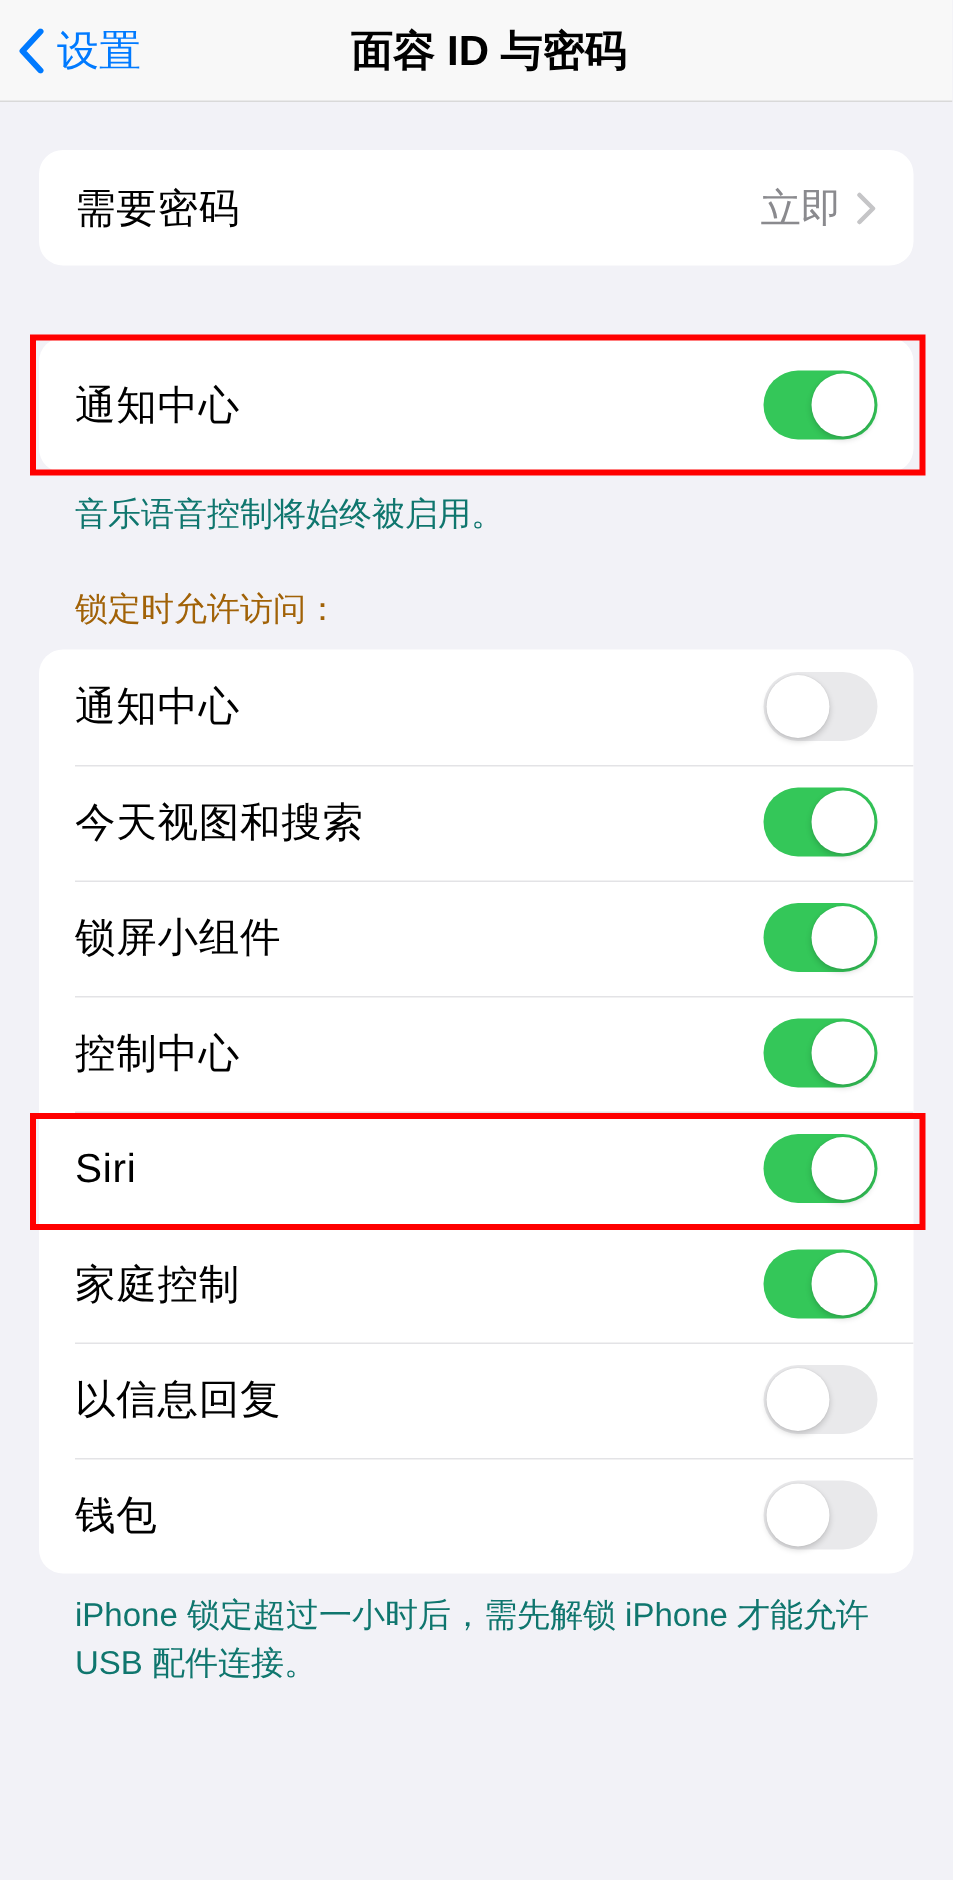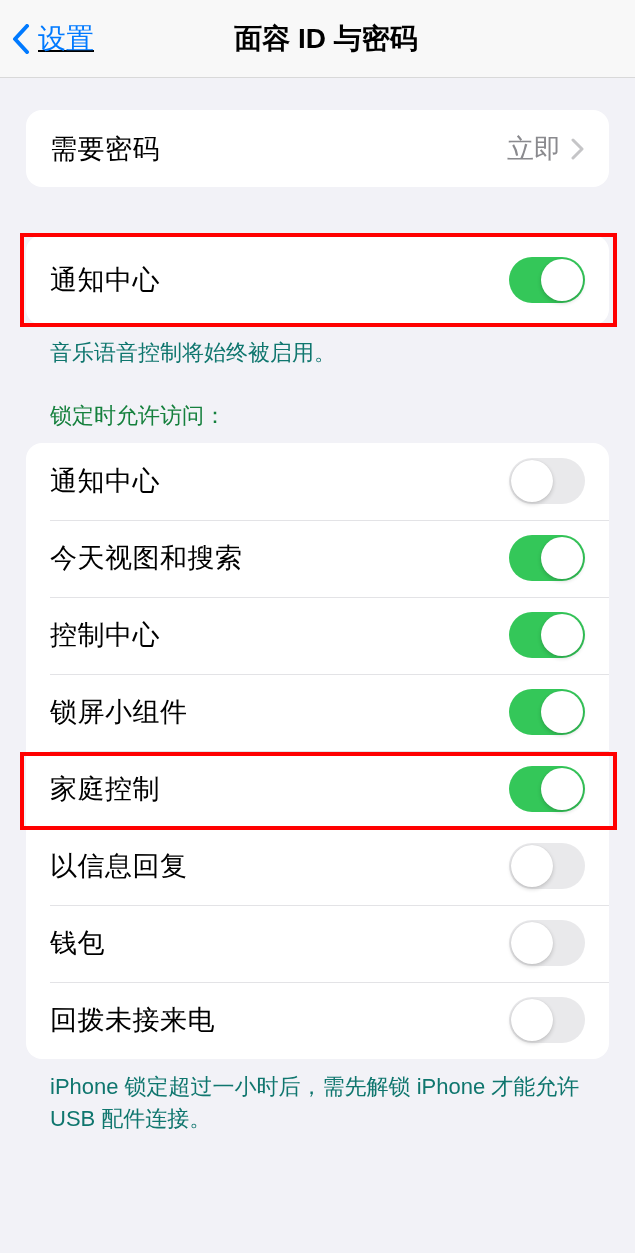--- a/index.html
+++ b/index.html
@@ -9,27 +9,26 @@
       -webkit-font-smoothing: antialiased;
     }
     body {
       font-family: -apple-system, "PingFang SC", "Helvetica Neue", sans-serif;
       background: #f2f2f7;
       width: 635px;
       height: 1253px;
       overflow: hidden;
     }
     .nav-bar {
-      height: 78px;
+      height: 68px;
       background: #f8f8f8;
       border-bottom: 1px solid #d9d9d9;
       display: flex;
       align-items: center;
       position: relative;
-      text-decoration: underline;
     }
     .back-button {
       display: flex;
       align-items: center;
       padding-left: 12px;
       color: #007aff;
       font-size: 28px;
     }
     .back-chevron {
       width: 18px;
@@ -127,21 +126,21 @@
       left: 2px;
     }
     .footer-text {
       font-size: 22px;
       color: #0f766e;
       padding: 12px 50px 0 50px;
       line-height: 1.45;
     }
     .header-text {
       font-size: 22px;
-      color: #15803d;
+      color: #a16207;
       padding: 0 50px 12px 50px;
     }
     .highlight-box {
       position: absolute;
       border: 4px solid #ff0000;
       pointer-events: none;
       z-index: 10;
     }
   </style>
 </head>
@@ -201,27 +200,33 @@
             <div class="toggle-knob"></div>
           </div>
         </div>
         <div class="cell">
           <div class="cell-label">今天视图和搜索</div>
           <div class="toggle on">
             <div class="toggle-knob"></div>
           </div>
         </div>
         <div class="cell">
+          <div class="cell-label">锁屏小组件</div>
+          <div class="toggle on">
+            <div class="toggle-knob"></div>
+          </div>
+        </div>
+        <div class="cell">
           <div class="cell-label">控制中心</div>
           <div class="toggle on">
             <div class="toggle-knob"></div>
           </div>
         </div>
         <div class="cell">
-          <div class="cell-label">锁屏小组件</div>
+          <div class="cell-label">Siri</div>
           <div class="toggle on">
             <div class="toggle-knob"></div>
           </div>
         </div>
         <div class="cell">
           <div class="cell-label">家庭控制</div>
           <div class="toggle on">
             <div class="toggle-knob"></div>
           </div>
         </div>
@@ -230,23 +235,17 @@
           <div class="toggle off">
             <div class="toggle-knob"></div>
           </div>
         </div>
         <div class="cell">
           <div class="cell-label">钱包</div>
           <div class="toggle off">
             <div class="toggle-knob"></div>
           </div>
         </div>
-        <div class="cell">
-          <div class="cell-label">回拨未接来电</div>
-          <div class="toggle off">
-            <div class="toggle-knob"></div>
-          </div>
-        </div>
       </div>
   </div>
   <div class="footer-text">iPhone 锁定超过一小时后，需先解锁 iPhone 才能允许 USB 配件连接。</div>
 
 </div>
 
 </body></html>

